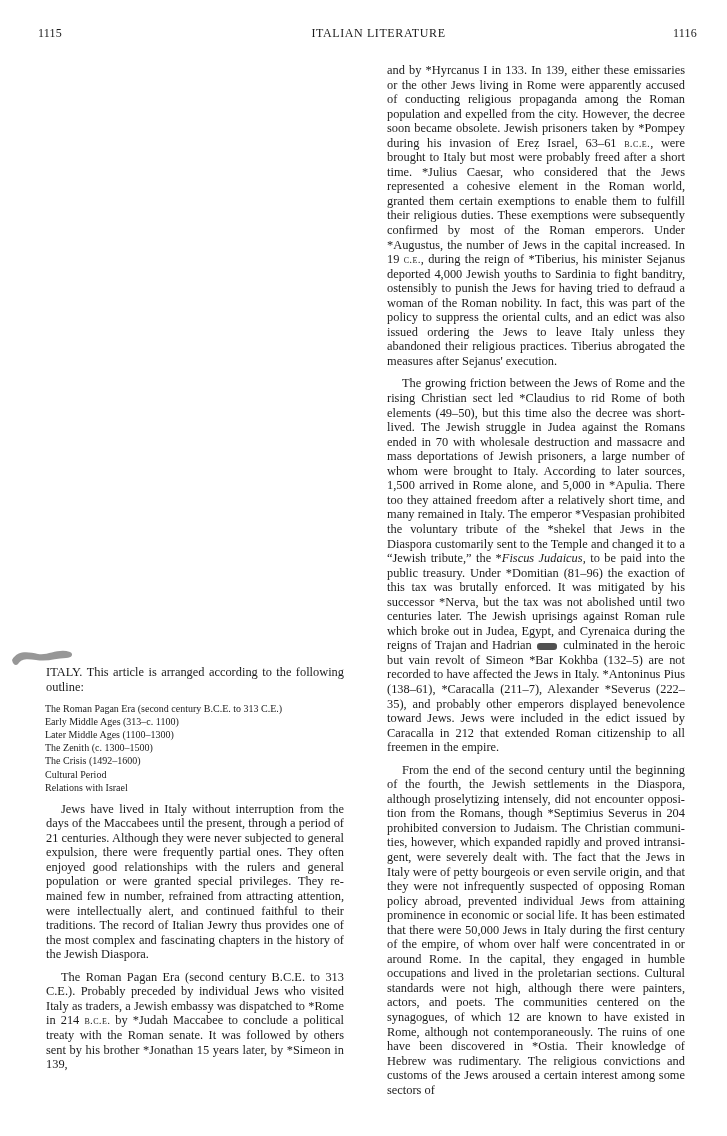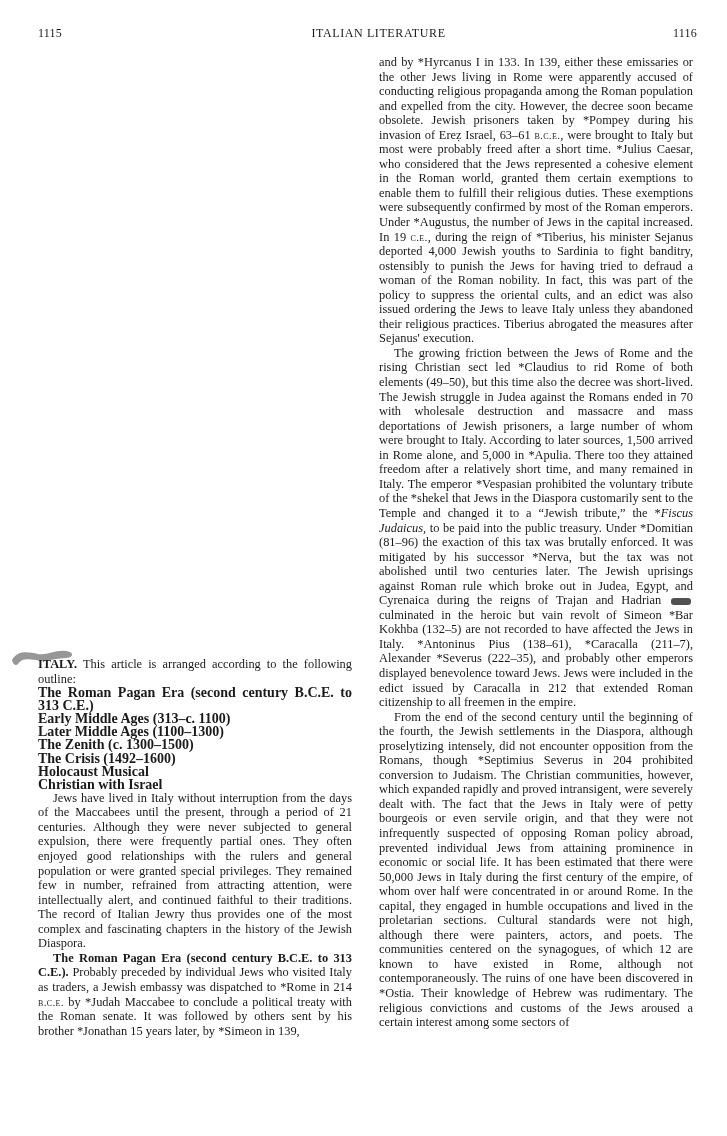--- a/index.html
+++ b/index.html
@@ -15,25 +15,25 @@
     .page-num-left { position: absolute; left: 38px; top: 0; }
     .page-num-right { position: absolute; right: 30px; top: 0; }
     .head-title { position: absolute; left: 0; right: 0; text-align: center; top: 0; letter-spacing: 0.6px; padding-left: 30px; }
 
     .col {
       position: absolute; font-size: 12.4px; line-height: 14.55px;
       text-align: justify; hyphens: manual;
     }
     .col-left { left: 38px; top: 657px; width: 314px; }
     .col-right { left: 379px; top: 55px; width: 314px; }
-    .col p { margin: 0; text-indent: 15px; }
+    .col p { margin: 8px; text-indent: 15px; }
     .col p.noindent { text-indent: 0; }
     .sc { font-variant: small-caps; font-size: 0.92em; letter-spacing: 0.3px; }
-    .entry-head { font-weight: bold; }
-    .outline { list-style: none; margin: 0; padding: 0; font-size: 14px; line-height: 13.1px; font-weight: bold; }
+    .entry-head { font-weight: normal; }
+    .outline { list-style: none; margin: 7px; padding: 0; font-size: 10px; line-height: 13.1px; }
     .outline li { margin: 0; padding: 0; }
     .intro { font-size: 12.4px; }
     .mark {
       position: absolute; left: 8px; top: 646px; width: 80px; height: 22px;
       pointer-events: none;
     }
     .smudge {
       display: inline-block; width: 20px; height: 7px; background: #333;
       border-radius: 3px; vertical-align: middle; margin: 0 2px; opacity: 0.85;
     }
@@ -58,22 +58,22 @@
   <p class="noindent intro">
     <span class="entry-head">ITALY</span><span class="entry-head">.</span>
     <span>This article is arranged according to the following outline:</span>
   </p>
   <ul class="outline">
     <li>The Roman Pagan Era (second century B.C.E. to 313 C.E.)</li>
     <li>Early Middle Ages (313–c. 1100)</li>
     <li>Later Middle Ages (1100–1300)</li>
     <li>The Zenith (c. 1300–1500)</li>
     <li>The Crisis (1492–1600)</li>
-    <li>Holocaust Musical</li>
-    <li>Christian with Israel</li>
+    <li>Cultural Period</li>
+    <li>Relations with Israel</li>
   </ul>
   <p>Jews have lived in Italy without interruption from the days of the Maccabees until the present, through a period of 21 centuries. Although they were never subjected to general expulsion, there were frequently partial ones. They often enjoyed good relationships with the rulers and general population or were granted special privileges. They re­mained few in number, refrained from attracting attention, were intellectually alert, and continued faithful to their traditions. The record of Italian Jewry thus provides one of the most complex and fascinating chapters in the history of the Jewish Diaspora.</p>
   <p>
     <span class="entry-head">The Roman Pagan Era (second century B.C.E. to 313 C.E.).</span>
     <span>Probably preceded by individual Jews who visited Italy as traders, a Jewish embassy was dispatched to *Rome in 214 </span><span class="sc">b.c.e.</span><span> by *Judah Maccabee to conclude a political treaty with the Roman senate. It was followed by others sent by his brother *Jonathan 15 years later, by *Simeon in 139,</span>
   </p>
 </section>
 
 <section class="col col-right">
   <p class="noindent">

